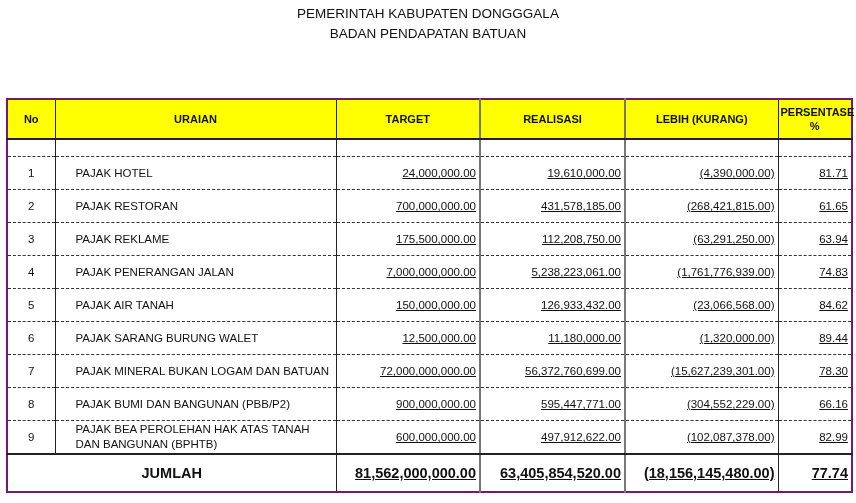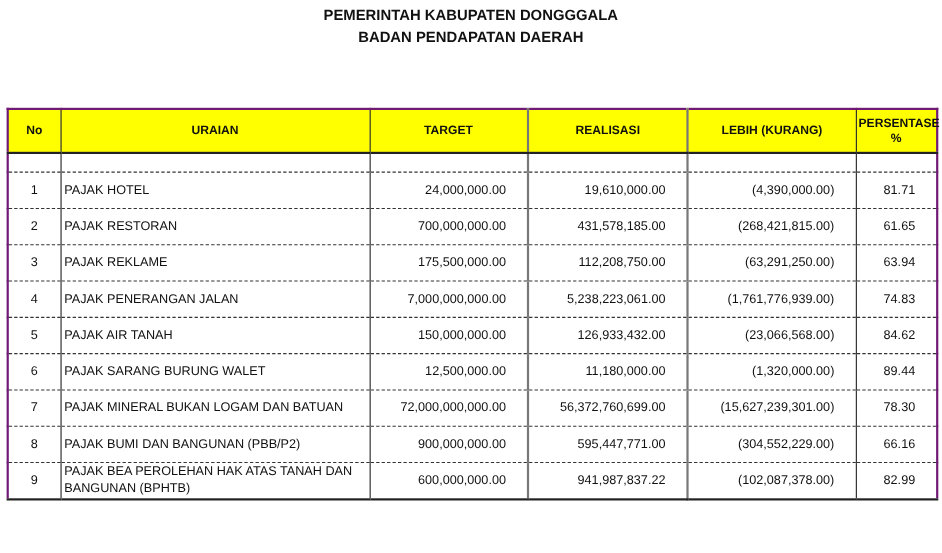--- a/index.html
+++ b/index.html
@@ -2,21 +2,21 @@
 <html><head>
 <meta charset="utf-8">
 <style>
   html, body { margin: 0; padding: 0; background: #ffffff; }
   body {
     width: 856px; height: 503px; overflow: hidden; position: relative;
     font-family: "Liberation Sans", "DejaVu Sans", sans-serif; color: #111;
   }
   .title-block {
     position: absolute; left: 0; top: 4px; width: 856px; text-align: center;
-    font-weight: bold; font-size: 13.5px; line-height: 20px; color: #111;
+    font-weight: normal; font-size: 13.5px; line-height: 20px; color: #111;
   }
   .title-block div { height: 20px; }
   table.rekap {
     position: absolute; left: 6px; top: 98px; width: 845px;
     border-collapse: collapse; table-layout: fixed;
     font-size: 11.5px;
     border: 2px solid #701a75;
   }
   table.rekap col.c-no { width: 48px; }
   table.rekap col.c-uraian { width: 281px; }
@@ -30,35 +30,35 @@
     border-bottom: 2px solid #222; text-align: center; padding: 0 2px; line-height: 14px;
   }
   th.pct { font-size: 11px; margin-top: 48px; }
   td {
     border-left: 1px solid #222; border-right: 1px solid #222;
     border-bottom: 1px dashed #333; height: 32px; padding: 0 4px; white-space: nowrap;
   }
   td.real-col, th.real-col { border-left: 2px solid #777; border-right: 2px solid #777; }
   tr.blank td { height: 16px; }
   td.no { text-align: center; }
-  td.uraian { text-align: left; padding-left: 3px; }
+  td.uraian { text-align: left; padding-left: 20px; }
   td.uraian.wrap { white-space: normal; line-height: 15px; }
-  td.num { text-align: right; padding-right: 19px; }
+  td.num { text-align: right; padding-right: 3px; text-decoration: underline; }
   tr.last-data td { border-bottom: 2px solid #222; }
   tr.total td {
     height: 36px; font-weight: bold; font-size: 14.5px; border-bottom: none;
   }
   tr.total td.label { text-align: center; }
 </style>
 </head>
 <body>
 
 <div class="title-block">
   <div>PEMERINTAH KABUPATEN DONGGGALA</div>
-  <div>BADAN PENDAPATAN DAERAH</div>
+  <div>BADAN PENDAPATAN BATUAN</div>
 </div>
 
 <table class="rekap">
   <colgroup>
     <col class="c-no">
       <col class="c-uraian">
       <col class="c-target">
       <col class="c-real">
       <col class="c-lebih">
       <col class="c-pct">
@@ -146,18 +146,25 @@
       <td class="uraian">PAJAK BUMI DAN BANGUNAN (PBB/P2)</td>
       <td class="num">900,000,000.00</td>
       <td class="num real-col">595,447,771.00</td>
       <td class="num">(304,552,229.00)</td>
       <td class="num">66.16</td>
     </tr>
     <tr class="last-data">
       <td class="no">9</td>
       <td class="uraian wrap">PAJAK BEA PEROLEHAN HAK ATAS TANAH DAN BANGUNAN (BPHTB)</td>
       <td class="num">600,000,000.00</td>
-      <td class="num real-col">941,987,837.22</td>
+      <td class="num real-col">497,912,622.00</td>
       <td class="num">(102,087,378.00)</td>
       <td class="num">82.99</td>
+    </tr>
+    <tr class="total">
+      <td class="label" colspan="2">JUMLAH</td>
+      <td class="num">81,562,000,000.00</td>
+      <td class="num real-col">63,405,854,520.00</td>
+      <td class="num">(18,156,145,480.00)</td>
+      <td class="num">77.74</td>
     </tr>
   </tbody>
 </table>
 
 </body></html>

